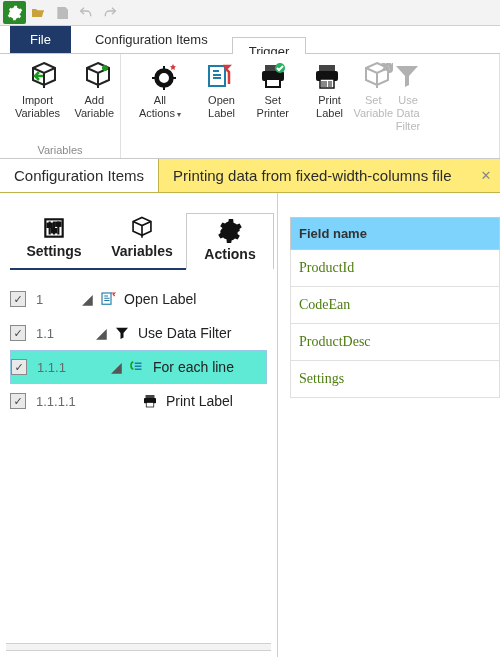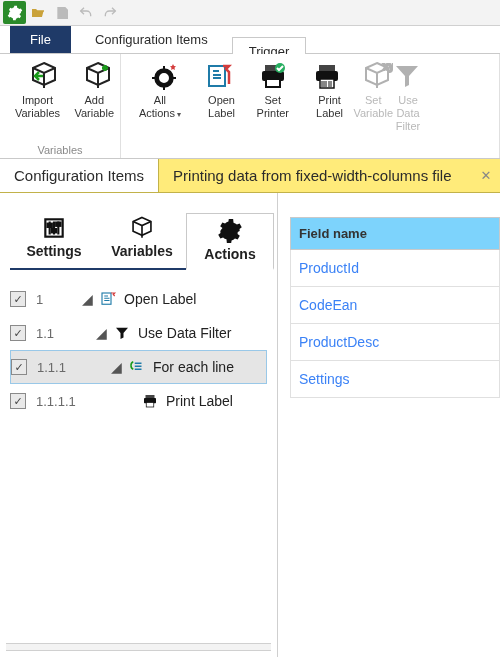--- a/index.html
+++ b/index.html
@@ -209,21 +209,21 @@
   .tree-expander {
     width: 12px;
     color: #555;
     margin-right: 4px;
     display: inline-block;
   }
   .tree-icon { width: 20px; display:inline-flex; justify-content:center; margin-right:6px;}
   .tree-icon svg { width: 18px; height: 18px; }
   .tree-label { color: #222; }
   .tree-row.selected {
-    background: #e5e5e5;
+    background: #5eead4;
     border: 1px solid #99c8e8;
   }
   .tree-row-body { display:flex; align-items:center; padding: 0 4px; flex:1;}
   .i0 .tree-row-body { margin-left: 0px; }
   .i1 .tree-row-body { margin-left: 14px; }
   .i2 .tree-row-body { margin-left: 28px; }
   .i3 .tree-row-body { margin-left: 42px; }
 
   .splitter {
     height: 8px;
@@ -248,21 +248,22 @@
     border: 1px solid #c9c9c9;
     font-weight: 700;
     padding: 8px 8px;
     font-size: 13px;
   }
   .dm-row {
     border: 1px solid #e0e0e0;
     border-top: none;
     padding: 10px 8px;
     font-size: 14px;
-    color: #3b82f6;
+    color: #4d7c0f;
+    font-family: Liberation Serif, serif;
   }
 
   svg { display:block; }
 </style>
 </head>
 <body>
 
 <div class="qat">
   <div class="qat-btn gear-btn">
     <svg viewBox="0 0 24 24" fill="currentColor">

